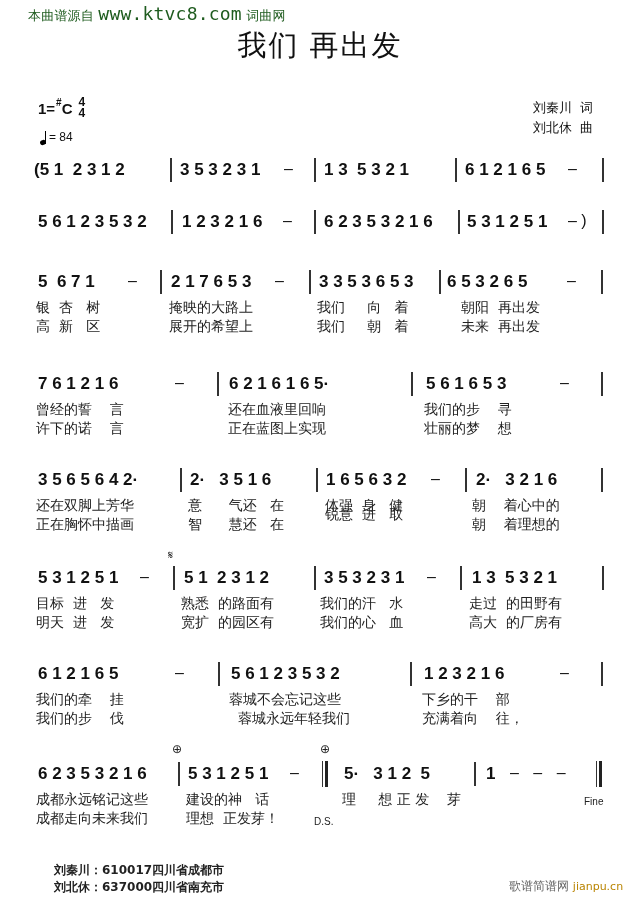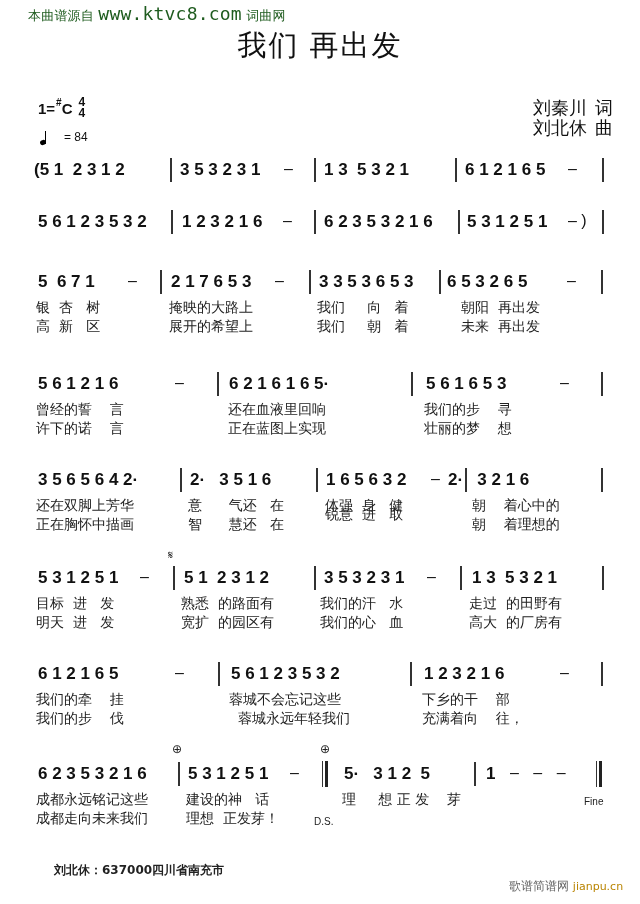--- a/index.html
+++ b/index.html
@@ -31,21 +31,21 @@
 
   .tempo {
     position: absolute; left: 40px; top: 130px;
     font-family: "Liberation Sans", sans-serif; font-size: 12px;
     display: flex; align-items: flex-end;
   }
   .tempo .note-stem { width: 1px; height: 13px; background: #000; margin-left: 5px; position: relative; }
   .tempo .note-head { width: 6px; height: 5px; background: #000; border-radius: 50%; position: absolute; left: -5px; bottom: -1px; transform: rotate(-20deg); }
 
   .credits {
-    position: absolute; left: 533px; top: 98px; font-size: 18px; line-height: 20px;
+    position: absolute; left: 533px; top: 98px; font-size: 13px; line-height: 20px;
   }
   .credits .gap { display: inline-block; width: 8px; }
 
   .row { position: absolute; left: 0; width: 640px; }
   .notes {
     position: absolute; font-family: "Liberation Sans", sans-serif; font-weight: bold;
     font-size: 17px; white-space: pre; height: 24px; line-height: 24px;
   }
   .bar { position: absolute; width: 1.5px; height: 24px; background: #333; }
   .dbar { position: absolute; width: 6px; height: 26px; border-left: 1.5px solid #333; border-right: 3px solid #222; }
@@ -87,21 +87,21 @@
   <span class="frac">
     <span>4</span>
     <span>4</span>
   </span>
 </div>
 
 <div class="tempo">
   <span class="note-stem">
       <span class="note-head"></span>
     </span>
-  <span style="margin-left:18px">= 84</span>
+  <span style="margin-left:3px">= 84</span>
 </div>
 
 <div class="credits">
   <div><span>刘秦川</span><span class="gap"></span><span>词</span></div>
   <div><span>刘北休</span><span class="gap"></span><span>曲</span></div>
 </div>
 
 <div class="row" style="top:158px">
   <span class="notes" style="left:34px">(5 1  2 3 1 2</span>
   <span class="bar" style="left:170px"></span>
@@ -144,21 +144,21 @@
   <span class="lyric" style="left:169px;top:28px">掩映的大路上</span>
   <span class="lyric" style="left:317px;top:28px">我们     向   着</span>
   <span class="lyric" style="left:461px;top:28px">朝阳  再出发</span>
   <span class="lyric" style="left:36px;top:47px">高  新   区</span>
   <span class="lyric" style="left:169px;top:47px">展开的希望上</span>
   <span class="lyric" style="left:317px;top:47px">我们     朝   着</span>
   <span class="lyric" style="left:461px;top:47px">未来  再出发</span>
 </div>
 
 <div class="row" style="top:372px">
-  <span class="notes" style="left:38px">5 6 1 2 1 6</span>
+  <span class="notes" style="left:38px">7 6 1 2 1 6</span>
   <span class="dash" style="left:175px;top:2px">–</span>
   <span class="bar" style="left:217px"></span>
   <span class="notes" style="left:229px">6 2 1 6 1 6 5·</span>
   <span class="bar" style="left:411px"></span>
   <span class="notes" style="left:426px">5 6 1 6 5 3</span>
   <span class="dash" style="left:560px;top:2px">–</span>
   <span class="bar" style="left:601px"></span>
   <span class="lyric" style="left:36px;top:28px">曾经的誓    言</span>
   <span class="lyric" style="left:228px;top:28px">还在血液里回响</span>
   <span class="lyric" style="left:424px;top:28px">我们的步    寻</span>
@@ -168,21 +168,21 @@
 </div>
 
 <div class="row" style="top:468px">
   <span class="notes" style="left:38px">3 5 6 5 6 4 2·</span>
   <span class="bar" style="left:180px"></span>
   <span class="notes" style="left:190px">2·   3 5 1 6</span>
   <span class="bar" style="left:316px"></span>
   <span class="notes" style="left:326px">1 6 5 6 3 2</span>
   <span class="dash" style="left:431px;top:2px">–</span>
   <span class="bar" style="left:465px"></span>
-  <span class="notes" style="left:448px">2·   3 2 1 6</span>
+  <span class="notes" style="left:476px">2·   3 2 1 6</span>
   <span class="bar" style="left:601px"></span>
   <span class="lyric" style="left:36px;top:28px">还在双脚上芳华</span>
   <span class="lyric" style="left:188px;top:28px">意      气还   在</span>
   <span class="lyric" style="left:325px;top:28px">体强  身   健</span>
   <span class="lyric" style="left:472px;top:28px">朝    着心中的</span>
   <span class="lyric" style="left:36px;top:47px">正在胸怀中描画</span>
   <span class="lyric" style="left:188px;top:47px">智      慧还   在</span>
   <span class="lyric" style="left:325px;top:37px">锐意  进   取</span>
   <span class="lyric" style="left:472px;top:47px">朝    着理想的</span>
 </div>
@@ -242,19 +242,20 @@
   <span class="lyric" style="left:36px;top:28px">成都永远铭记这些</span>
   <span class="lyric" style="left:186px;top:28px">建设的神   话</span>
   <span class="lyric" style="left:342px;top:28px">理     想 正 发    芽</span>
   <span class="lyric" style="left:36px;top:47px">成都走向未来我们</span>
   <span class="lyric" style="left:186px;top:47px">理想  正发芽！</span>
   <span class="small" style="left:314px;top:54px">D.S.</span>
   <span class="small" style="left:584px;top:34px">Fine</span>
 </div>
 
 <div class="footer-addr">
+  <div>刘秦川：610017四川省成都市</div>
   <div>刘北休：637000四川省南充市</div>
 </div>
 
 <div class="watermark">
   <span>歌谱简谱网</span>
   <span class="site">jianpu.cn</span>
 </div>
 
 </body></html>

